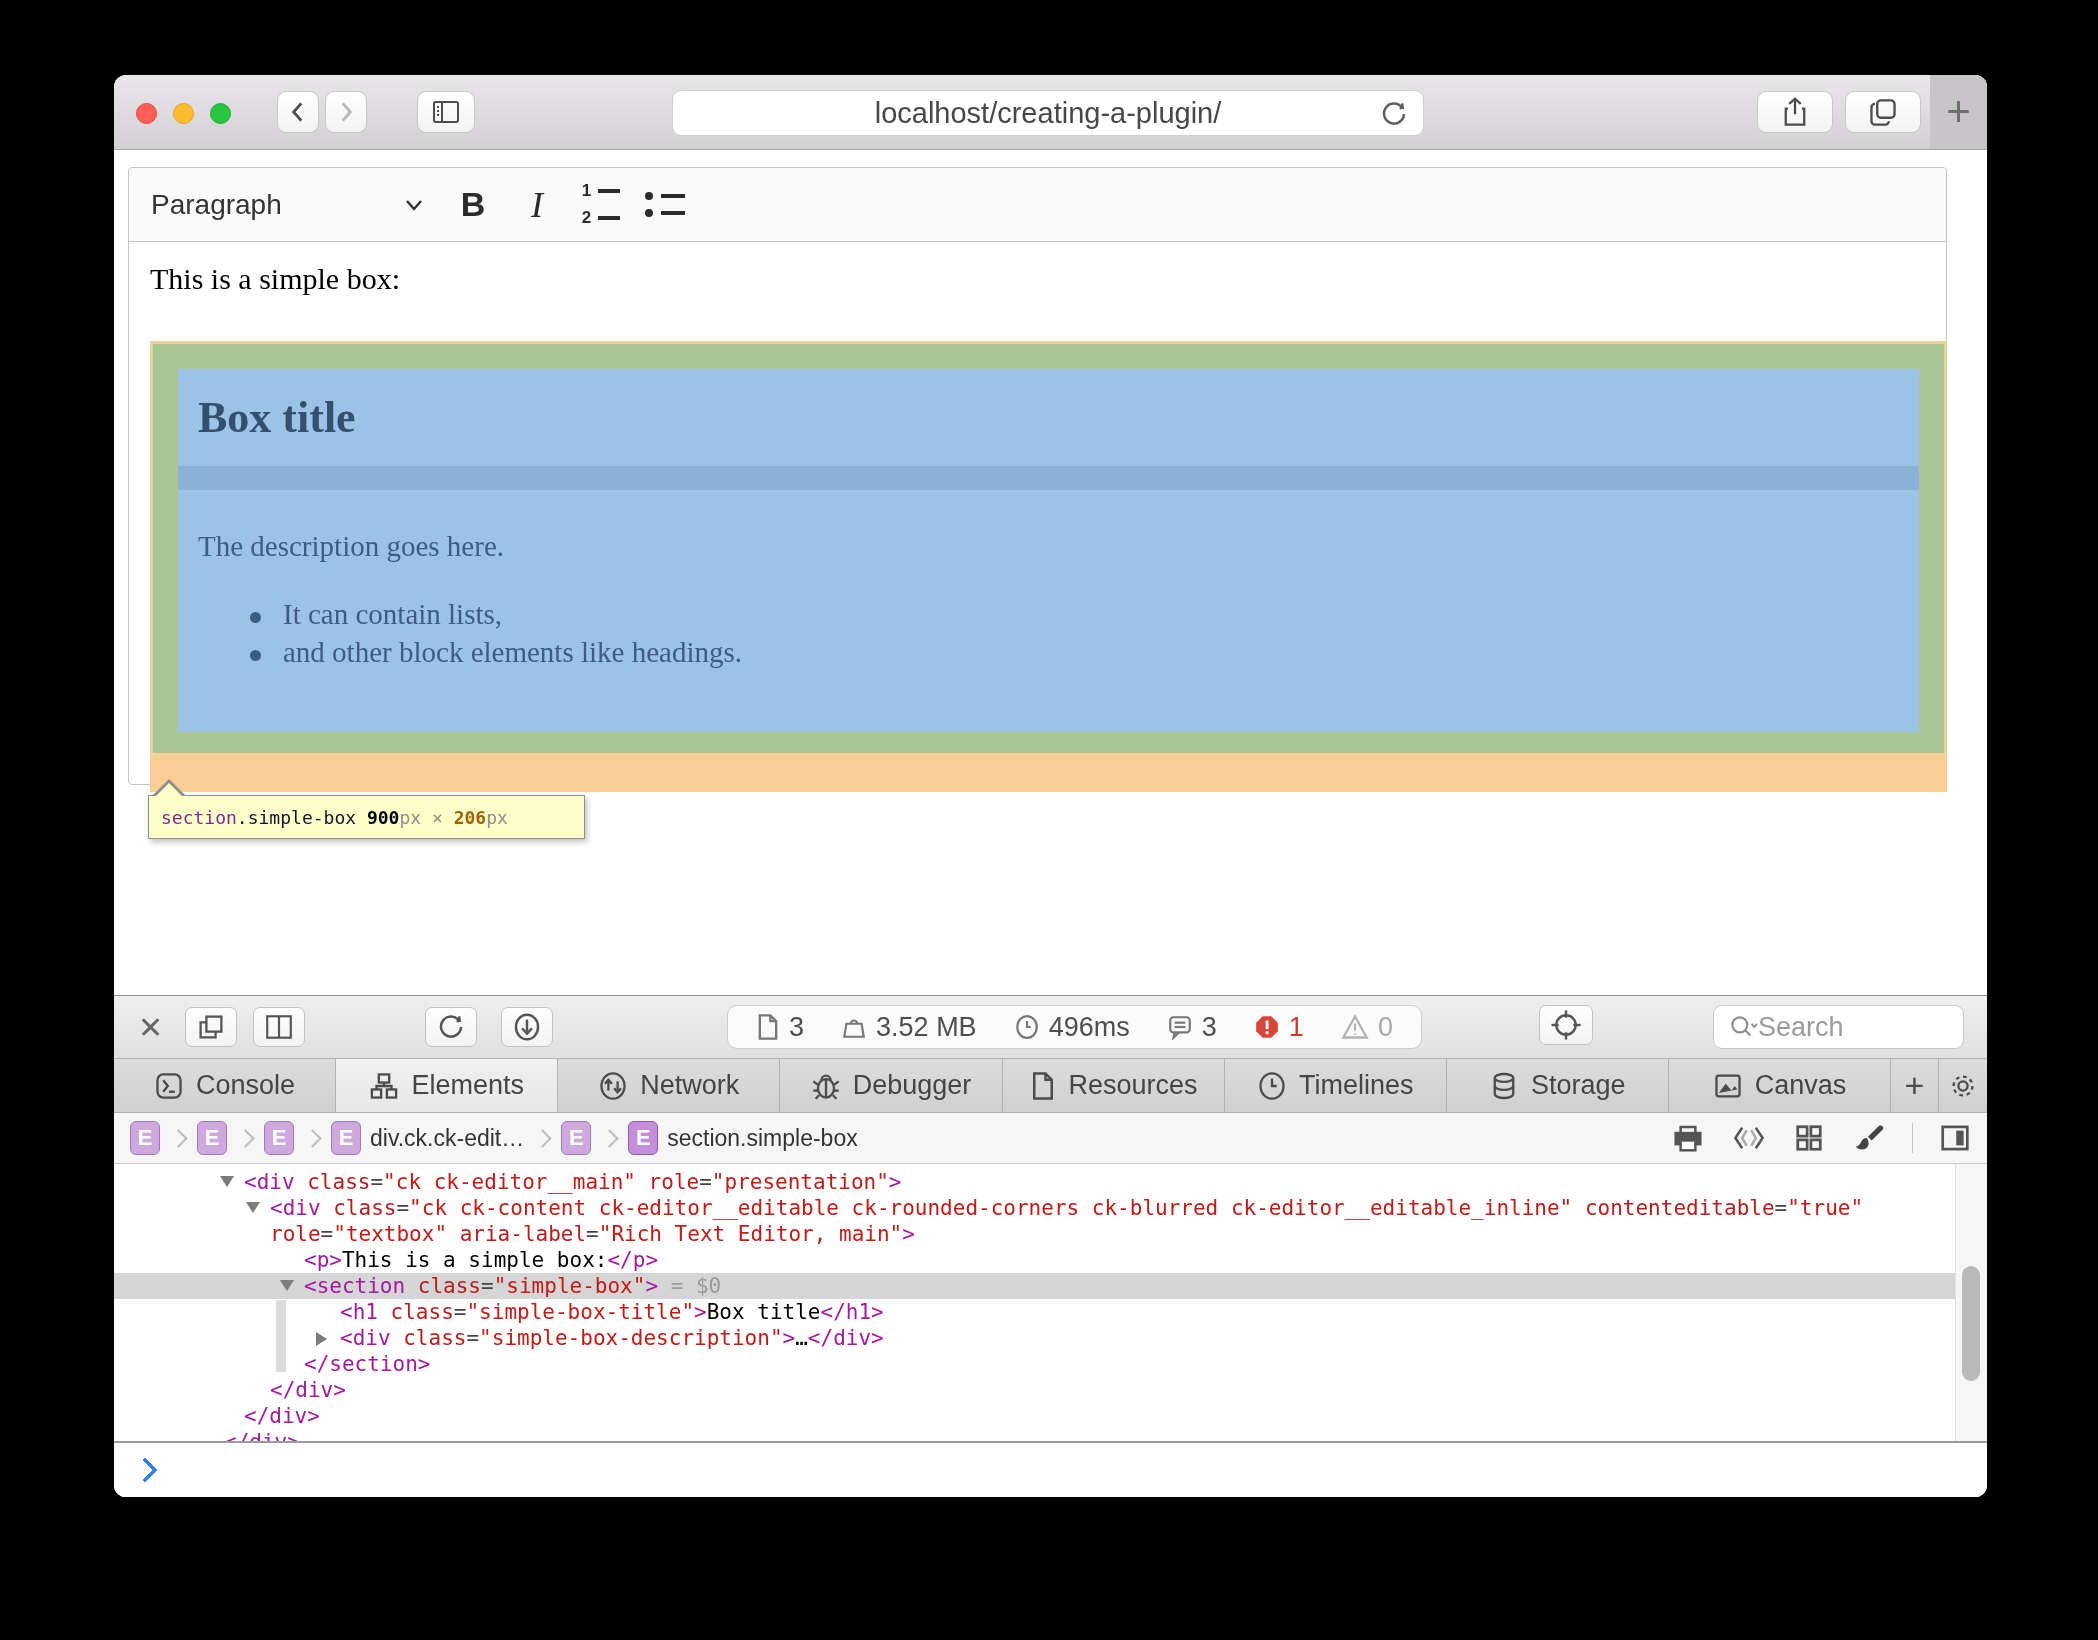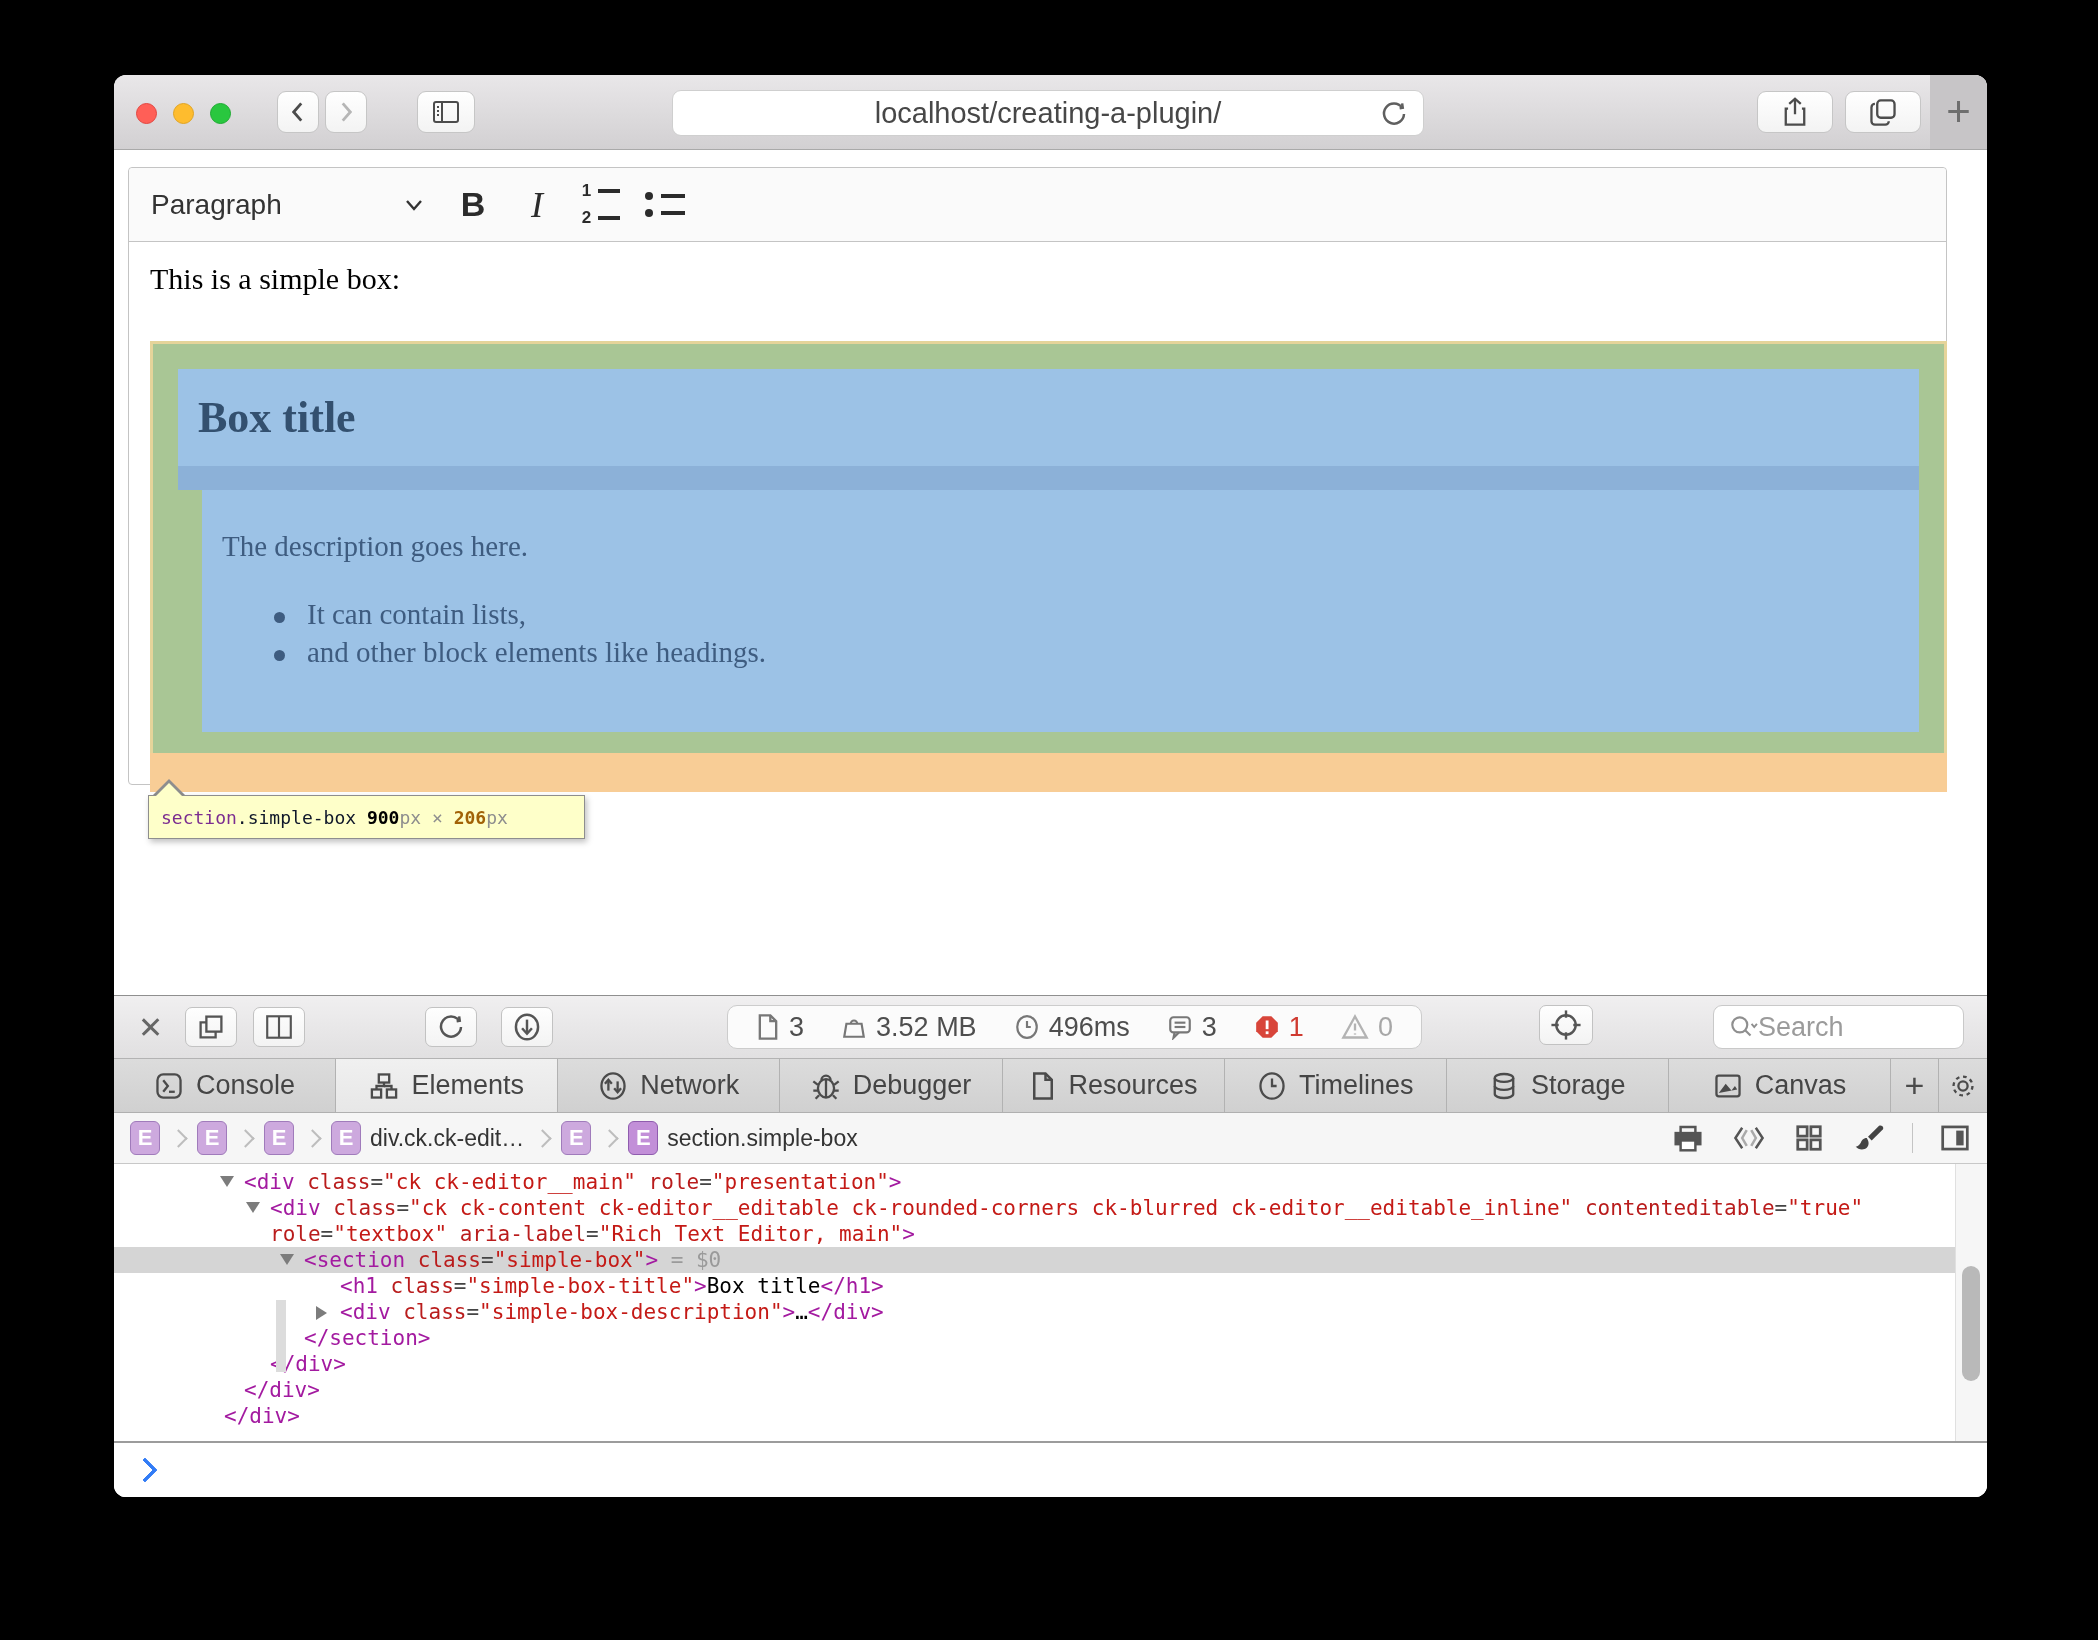--- a/index.html
+++ b/index.html
@@ -28,21 +28,21 @@
   .ed-par{display:flex;align-items:center;margin-left:22px;width:290px;color:#333;font-size:28px;}
   .ed-btn{display:flex;align-items:center;justify-content:center;width:64px;height:60px;color:#2b2b2b;}
   .serif{font-family:"Liberation Serif",serif;}
   .ed-p{position:absolute;left:36px;top:112px;font-family:"Liberation Serif",serif;
         font-size:30px;color:#000;}
   
   .hl{position:absolute;left:36px;top:191px;width:1797px;height:414px;box-sizing:border-box;
       border-top:3px solid #e5d49a;border-left:3px solid #e5d49a;border-right:3px solid #e5d49a;}
   .hl-title{position:absolute;left:25px;right:25px;top:25px;height:97px;display:flex;align-items:center;}
   .hl-strip{position:absolute;left:25px;right:25px;top:122px;height:24px;}
-  .hl-desc{position:absolute;left:25px;right:25px;top:146px;bottom:23px;margin-left:24px;}
+  .hl-desc{position:absolute;left:25px;right:25px;top:146px;bottom:23px;}
   .box-title{font-family:"Liberation Serif",serif;font-weight:bold;font-size:44px;color:#33506f;margin-left:20px;}
   .box-text{font-family:"Liberation Serif",serif;font-size:29px;color:#3e5c80;}
   .bullet-dot{display:inline-block;width:11px;height:11px;border-radius:50%;background:#3e5c80;margin-right:22px;vertical-align:middle;}
   .hl-margin{position:absolute;left:36px;top:603px;width:1797px;height:39px;}
   
   .tip{position:absolute;left:34px;top:645px;width:437px;height:44px;background:#feffc9;
        border:1px solid #8e8e8e;box-shadow:2px 3px 6px rgba(0,0,0,.25);
        display:flex;align-items:center;padding-left:12px;box-sizing:border-box;
        font-family:"DejaVu Sans Mono",monospace;font-size:18px;white-space:pre;}
   .tip-arrow-o{position:absolute;left:38px;top:629px;width:0;height:0;
@@ -515,20 +515,21 @@
               <rect x="14" y="6" width="6" height="12" fill="#555" stroke="none"></rect>
             </svg>
           </span>
     </div>
 
     <div class="domtree">
       <div id="domrows">
             <div class="domrow" style="padding-left: 130px;"><span class="tri tri-down" style="left: 106px;"></span><span class="t-tag">&lt;div</span><span class="t-attr"> class</span><span class="t-pun">=</span><span class="t-val">"ck ck-editor__main"</span><span class="t-attr"> role</span><span class="t-pun">=</span><span class="t-val">"presentation"</span><span class="t-tag">&gt;</span></div>
             <div class="domrow" style="padding-left: 156px;"><span class="tri tri-down" style="left: 132px;"></span><span class="t-tag">&lt;div</span><span class="t-attr"> class</span><span class="t-pun">=</span><span class="t-val">"ck ck-content ck-editor__editable ck-rounded-corners ck-blurred ck-editor__editable_inline"</span><span class="t-attr"> contenteditable</span><span class="t-pun">=</span><span class="t-val">"true"</span></div>
             <div class="domrow" style="padding-left: 156px;"><span class="t-attr">role</span><span class="t-pun">=</span><span class="t-val">"textbox"</span><span class="t-attr"> aria-label</span><span class="t-pun">=</span><span class="t-val">"Rich Text Editor, main"</span><span class="t-tag">&gt;</span></div>
+            <div class="domrow" style="padding-left: 190px;"><span class="t-tag">&lt;p&gt;</span><span class="t-txt">This is a simple box:</span><span class="t-tag">&lt;/p&gt;</span></div>
             <div class="domrow hl-row" style="padding-left: 190px;"><span class="tri tri-down" style="left: 166px;"></span><span class="t-tag">&lt;section</span><span class="t-attr"> class</span><span class="t-pun">=</span><span class="t-val">"simple-box"</span><span class="t-tag">&gt;</span><span class="t-meta"> = $0</span></div>
             <div class="domrow" style="padding-left: 226px;"><span class="t-tag">&lt;h1</span><span class="t-attr"> class</span><span class="t-pun">=</span><span class="t-val">"simple-box-title"</span><span class="t-tag">&gt;</span><span class="t-txt">Box title</span><span class="t-tag">&lt;/h1&gt;</span></div>
             <div class="domrow" style="padding-left: 226px;"><span class="tri tri-right" style="left: 202px;"></span><span class="t-tag">&lt;div</span><span class="t-attr"> class</span><span class="t-pun">=</span><span class="t-val">"simple-box-description"</span><span class="t-tag">&gt;</span><span class="t-txt">…</span><span class="t-tag">&lt;/div&gt;</span></div>
             <div class="domrow" style="padding-left: 190px;"><span class="t-tag">&lt;/section&gt;</span></div>
             <div class="domrow" style="padding-left: 156px;"><span class="t-tag">&lt;/div&gt;</span></div>
             <div class="domrow" style="padding-left: 130px;"><span class="t-tag">&lt;/div&gt;</span></div>
             <div class="domrow" style="padding-left: 110px;"><span class="t-tag">&lt;/div&gt;</span></div>
           </div>
       <div class="guide" style="top:136px;height:72px;"></div>
       <div class="scrolltrack">

